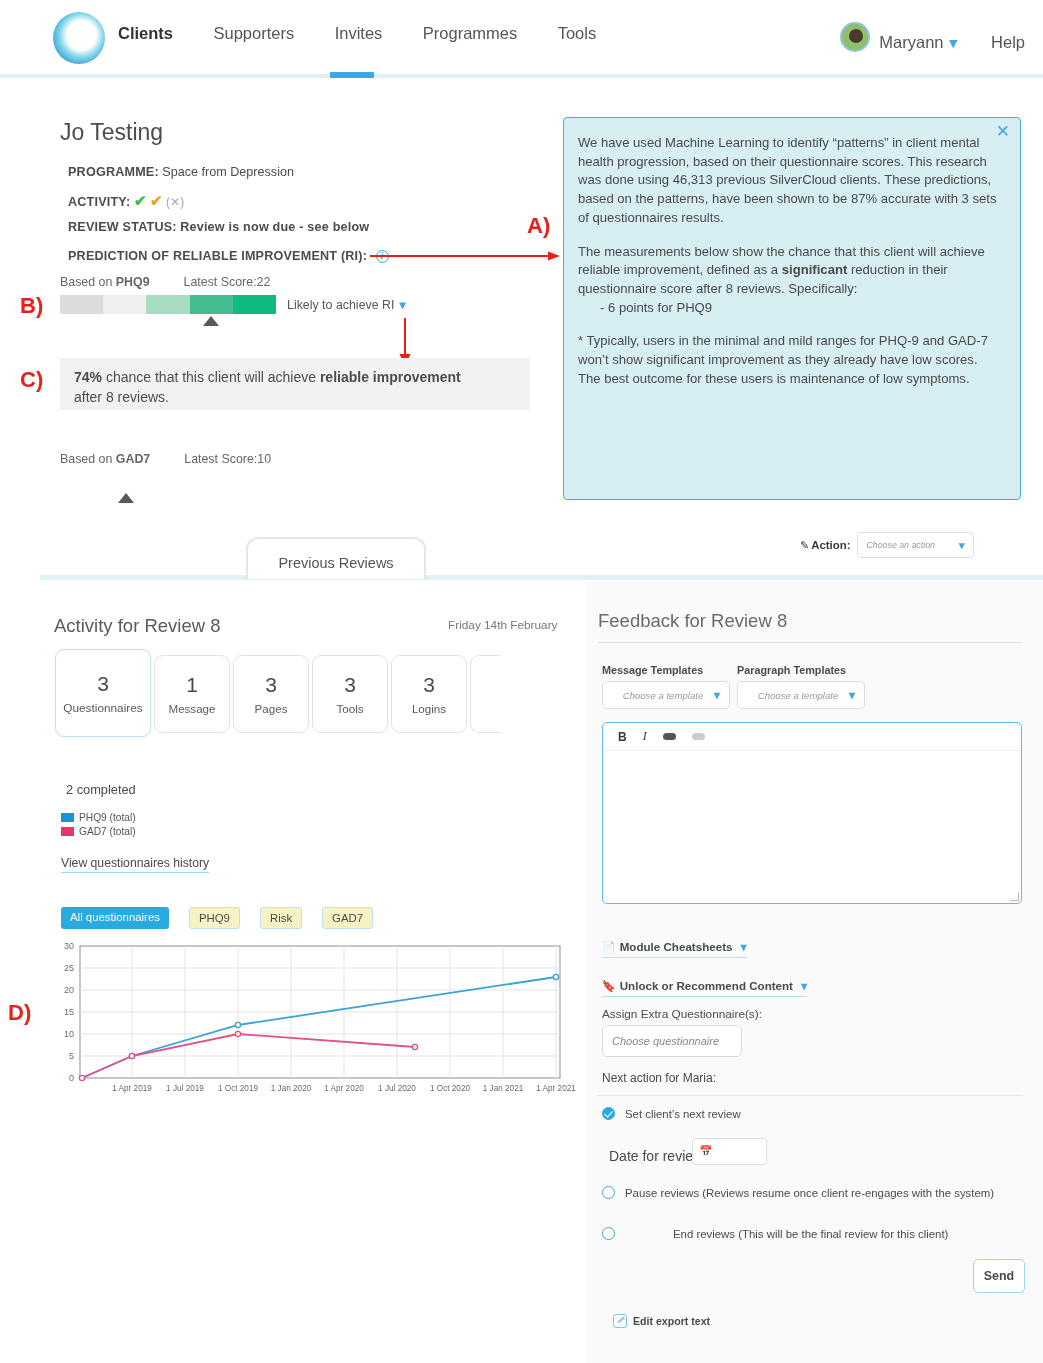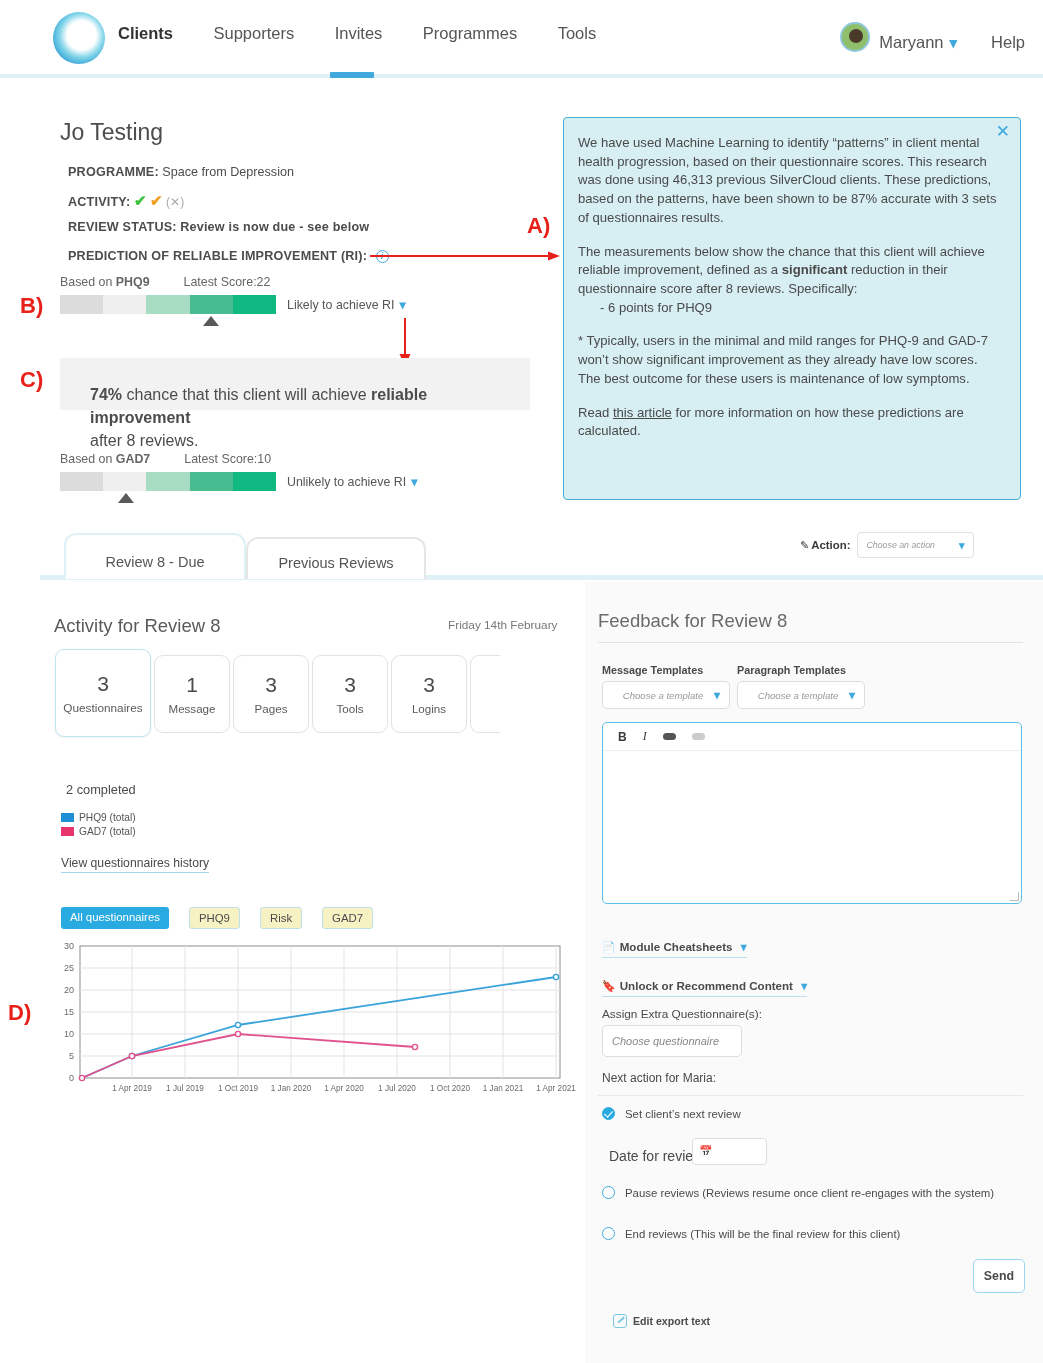--- a/index.html
+++ b/index.html
@@ -103,21 +103,21 @@
     border-bottom:10px solid #595959;
   }
   .marker-phq { left:203px; top:316px; }
   .marker-gad { left:118px; top:493px; }
 
   
   .ri-panel {
     position:absolute; left:60px; top:358px; width:470px; height:52px;
     background:#f2f2f2; padding:9px 14px;
   }
-  .ri-panel p { margin:16px; font-size:16px; line-height:1.45; color:#4c4c4c; }
+  .ri-panel p { margin:0; font-size:14px; line-height:1.45; color:#4c4c4c; }
   .ri-panel b { font-weight:bold; }
 
   
   .tooltip-panel {
     position:absolute; left:563px; top:117px; width:458px; height:383px;
     background:#d7eef3; border:1.5px solid #49aed3; border-radius:4px;
     padding:16px 20px 10px 14px;
   }
   .tooltip-close {
     position:absolute; right:10px; top:5px; color:#3fa9dd;
@@ -247,21 +247,21 @@
     margin-right:10px; flex:none; background:#fff;
   }
   .radio.checked { background:#29ABE2; border-color:#29ABE2; position:relative; }
   .radio.checked::after {
     content:""; position:absolute; left:3.2px; top:1.2px; width:4px; height:7px;
     border-right:1.6px solid #fff; border-bottom:1.6px solid #fff;
     transform:rotate(42deg);
   }
   .rr1 { left:17px; top:525px; }
   .rr2 { left:17px; top:604px; }
-  .rr3 { left:17px; top:645px; }
+  .rr3 { left:17px; top:645px;gap:48px; }
 
   .date-label { position:absolute; left:24px; top:566px; font-size:14px; color:#4a4a4a; }
   .date-input {
     position:absolute; left:107px; top:556px; width:75px; height:27px;
     border:1px solid #ddd; border-radius:4px; background:#fff;
     display:flex; align-items:center; padding-left:6px; cursor:pointer;
   }
   .cal-ico { font-size:11px; color:#777; }
 
   .send-btn {
@@ -369,58 +369,44 @@
   <p>
     <b>74%</b><span> chance that this client will achieve </span><b>reliable improvement</b><br>
     <span>after 8 reviews.</span>
   </p>
 </div>
 
 <div class="gauge-block gauge-gad">
   <div class="gauge-head">
     <span>Based on </span><b>GAD7</b><span class="sc">Latest Score:10</span>
   </div>
-  <div class="gauge-row">
-    <div class="gauge-bar">
-      <div class="seg s1"></div>
-      <div class="seg s2"></div>
-      <div class="seg s3"></div>
-      <div class="seg s4"></div>
-      <div class="seg s5"></div>
-    </div>
-    <div class="gauge-label">
-      <span>Unlikely to achieve RI</span><span class="chev2">▾</span>
-    </div>
-  </div>
 </div>
 <div class="marker marker-gad"></div>
 
 <div class="tooltip-panel">
   <span class="tooltip-close">✕</span>
   <p>We have used Machine Learning to identify “patterns” in client mental health progression, based on their questionnaire scores. This research was done using 46,313 previous SilverCloud clients. These predictions, based on the patterns, have been shown to be 87% accurate with 3 sets of questionnaires results.</p>
   <p class="tight"><span>The measurements below show the chance that this client will achieve reliable improvement, defined as a </span><b>significant</b><span> reduction in their questionnaire score after 8 reviews. Specifically:</span></p>
   <div class="bullets">
     <div>- 6 points for PHQ9</div>
   </div>
   <p>* Typically, users in the minimal and mild ranges for PHQ-9 and GAD-7 won’t show significant improvement as they already have low scores. The best outcome for these users is maintenance of low symptoms.</p>
-  <p><span>Read </span><a>this article</a><span> for more information on how these predictions are calculated.</span></p>
 </div>
 
 <div style="position:absolute; left:800px; top:532px; display:flex; align-items:center;">
   <span style="font-size:11px; color:#3a3a3a; margin-right:2px;">✎</span>
   <span style="font-size:11.4px; font-weight:bold; color:#3a3a3a; margin-right:7px;">Action:</span>
   <div style="width:117px; height:26px; border:1px solid #e0e0e0; border-radius:4px; background:#fff; display:flex; align-items:center; cursor:pointer;">
     <span style="font-size:8.8px; color:#9a9a9a; font-style:italic; padding-left:8px; flex:1;">Choose an action</span>
     <span style="color:#3fa9dd; font-size:11px; font-weight:bold; padding-right:9px;">▾</span>
   </div>
 </div>
 
 <div class="tab-underline"></div>
 <div class="tabstrip">
-  <div class="tab tab-1">Review 8 - Due</div>
   <div class="tab tab-2">Previous Reviews</div>
 </div>
 
 <div class="activity-title">Activity for Review 8</div>
 <div class="activity-date">Friday 14th February</div>
 
 <div class="stat-tabs">
   <div class="stat-tab active">
     <div class="stat-num">3</div>
     <div class="stat-lab">Questionnaires</div>

